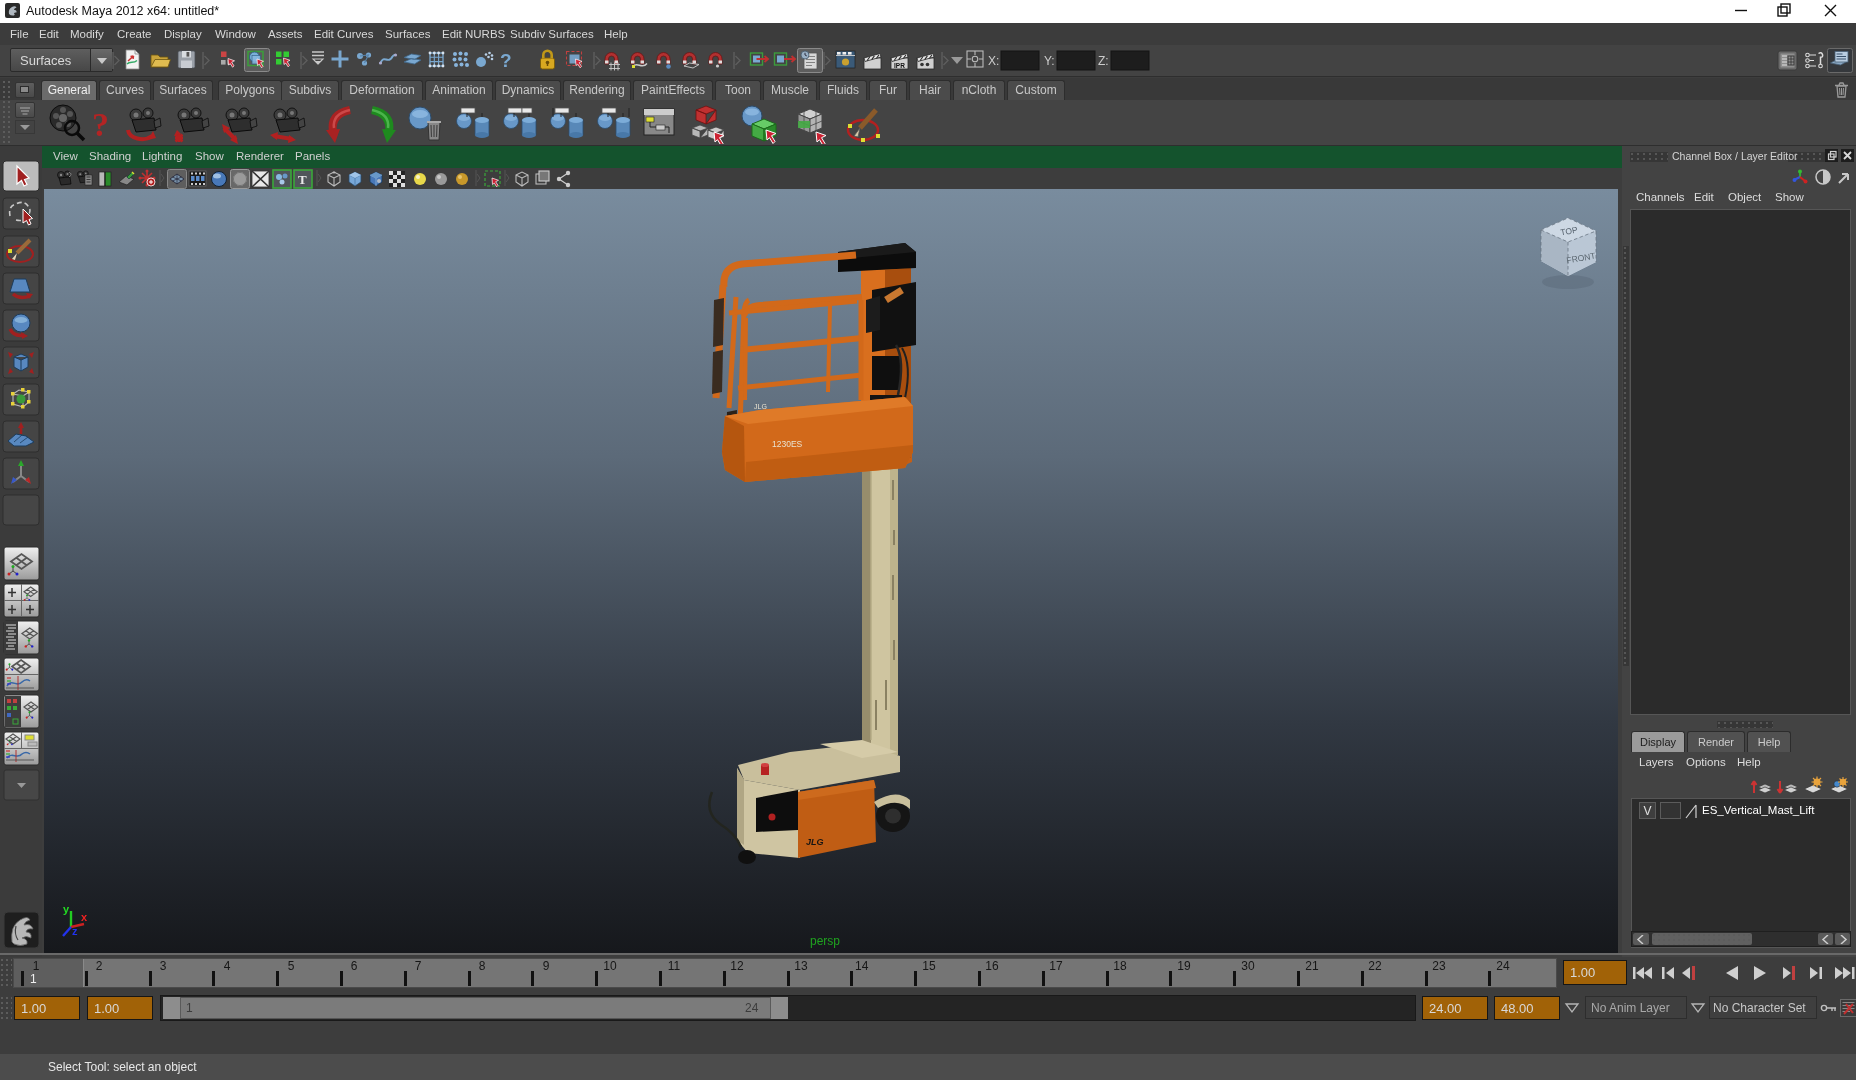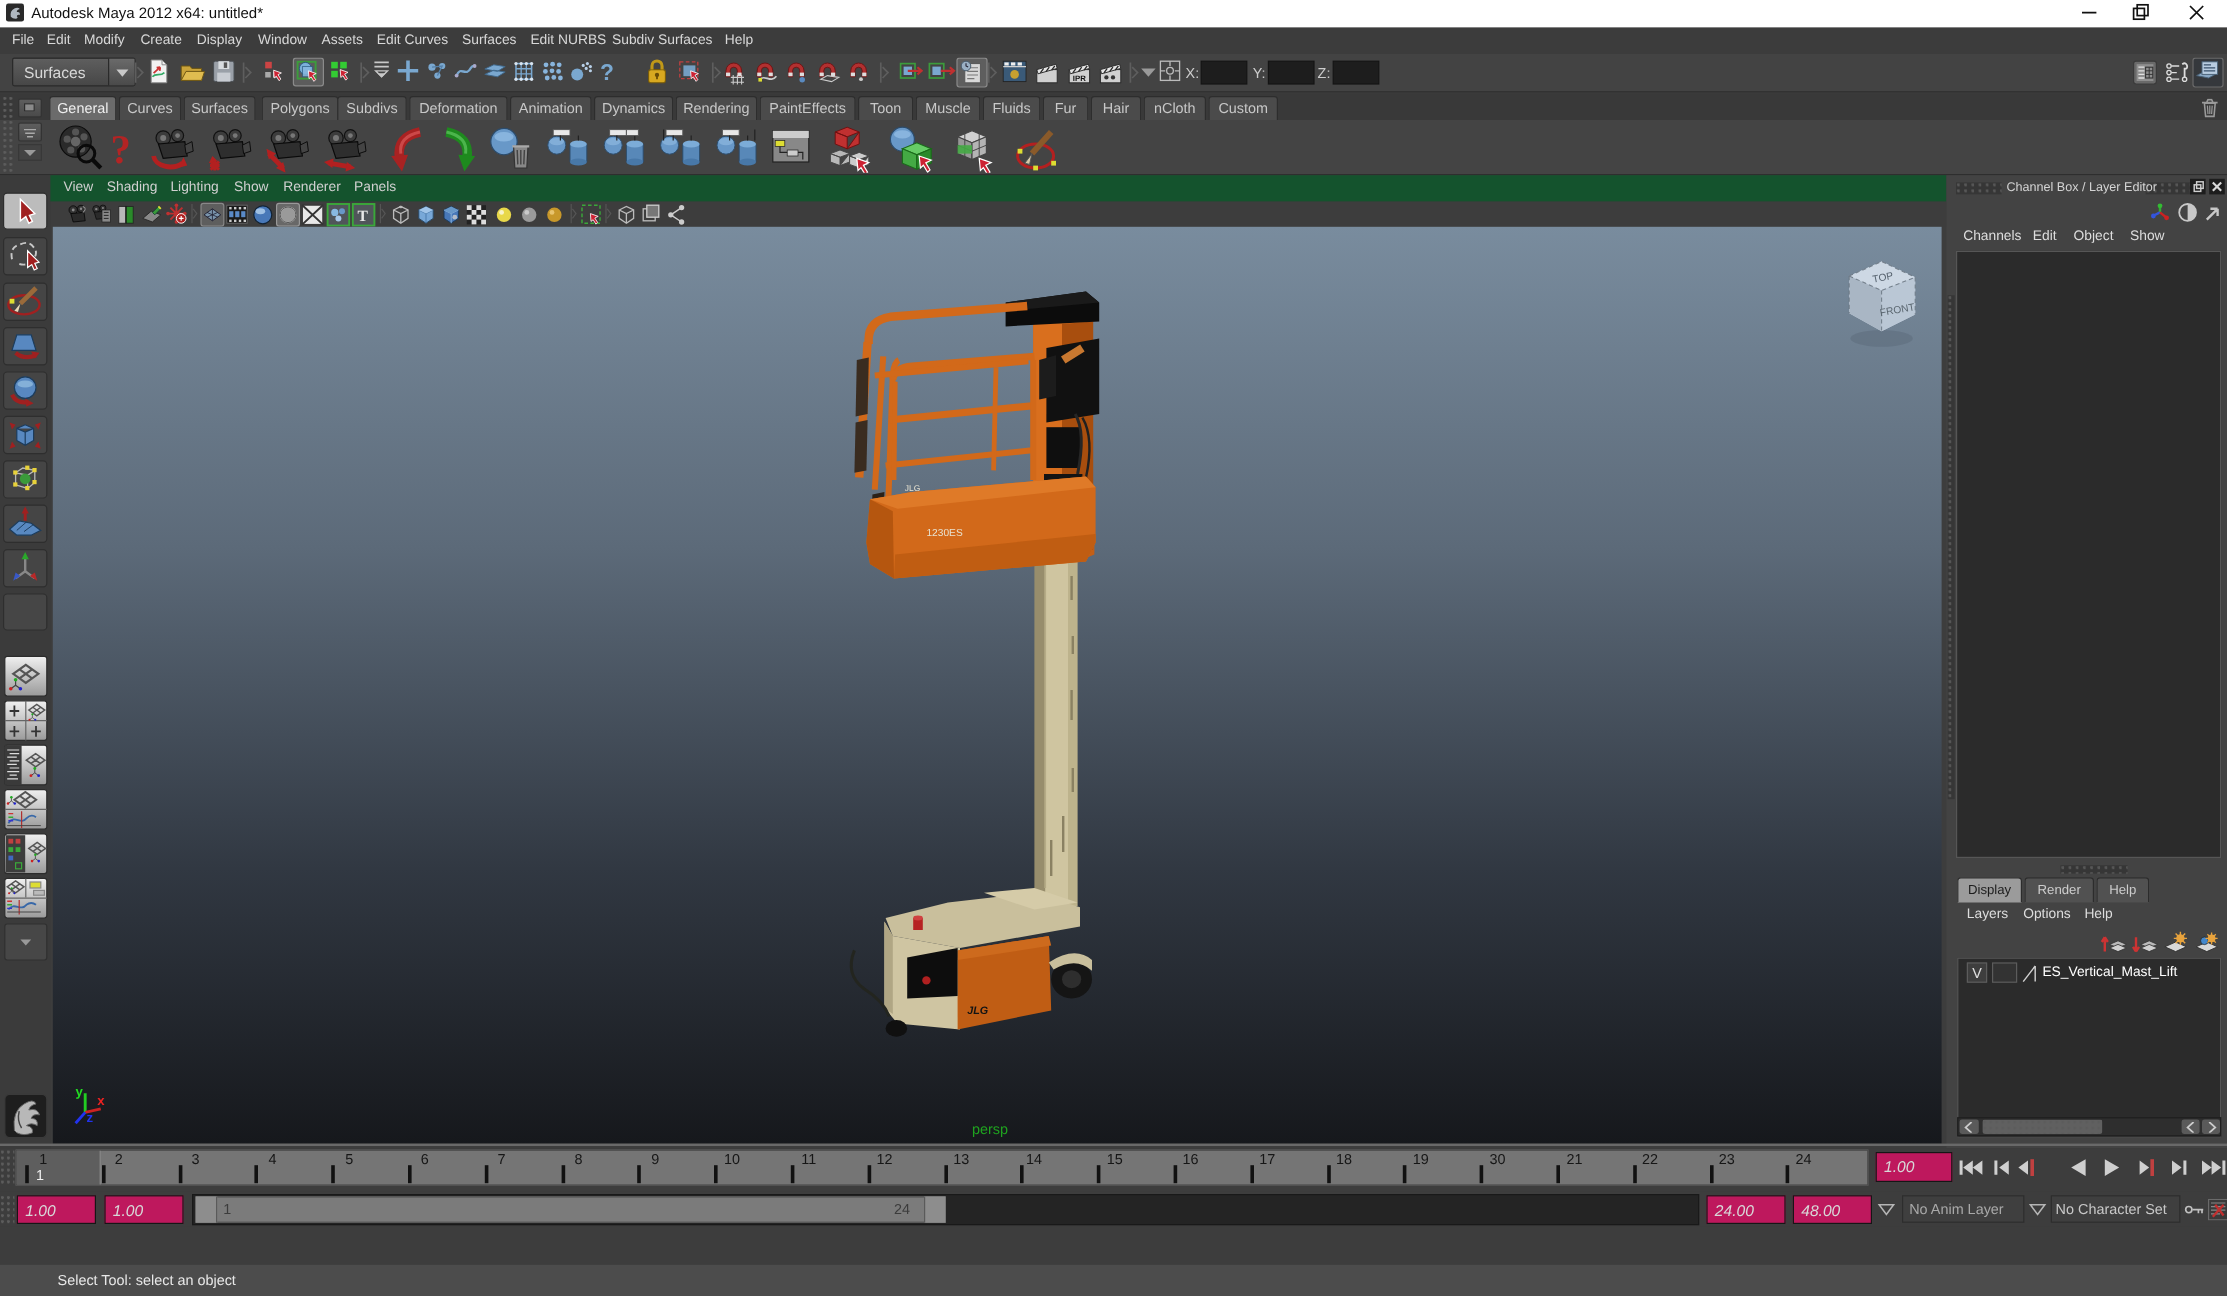--- a/index.html
+++ b/index.html
@@ -41,21 +41,21 @@
 
 
 #chbox { left:1622px; top:146px; width:234px; height:811px; background:#434343; }
 
 
 #timeslider { left:0; top:957px; width:1856px; height:32px; background:#3d3d3d; }
 #rangeslider { left:0; top:993px; width:1856px; height:29px; background:#3d3d3d; }
 #melrow { left:0; top:1024px; width:1856px; height:28px; background:#0369a1;margin-top:36px; }
 #helpline { left:0; top:1054px; width:1856px; height:26px; background:#4c4c4c; color:#e8e8e8; font-size:12px; }
 
-.fld { position:absolute; background:#be185d; border:1px solid #161616; color:#d8d8d8; font-size:13px;font-style:italic; }
+.fld { position:absolute; background:#a16207; border:1px solid #161616; color:#d8d8d8; font-size:13px; }
 .dots { background-image:radial-gradient(circle at 2px 2px, #5c5c5c 1px, transparent 1.4px); background-size:5px 5px; }
 .hdots { background-image:radial-gradient(circle at 2px 2px, #565656 1.1px, #363636 1.4px); background-size:6px 5px; }
 .cbtext { position:absolute; color:#dddddd; font-size:11.5px; }
 </style>
 </head>
 <body>
 
 <div id="titlebar" class="abs">
   <div class="ticon abs"></div>
   <svg class="abs" style="left:5px;top:3px" width="15" height="15" viewBox="0 0 15 15">

